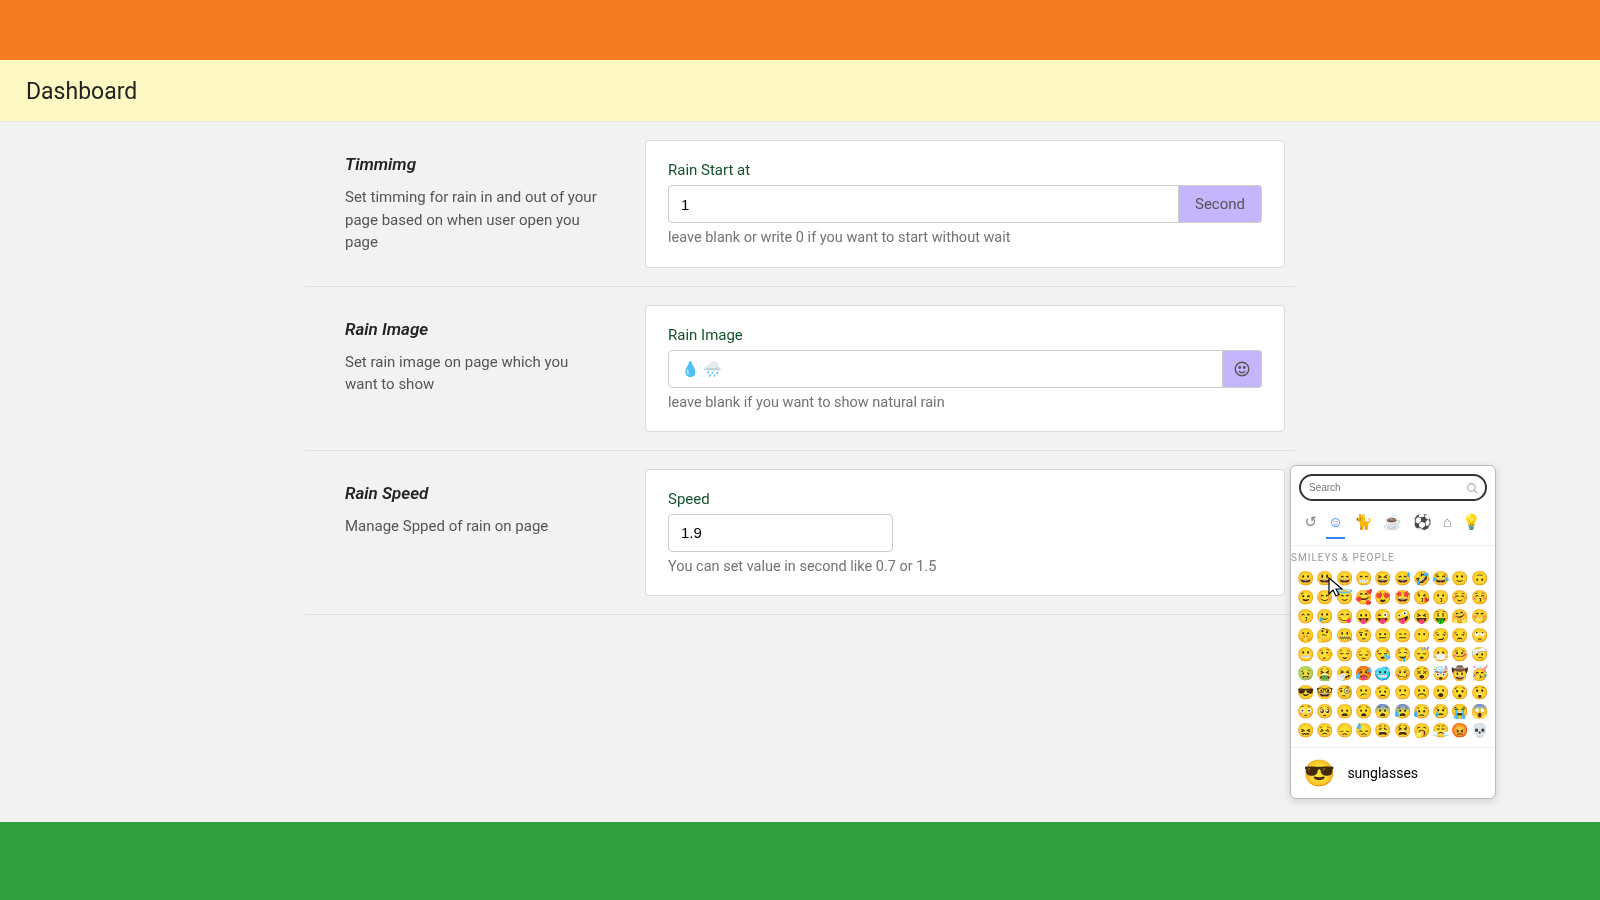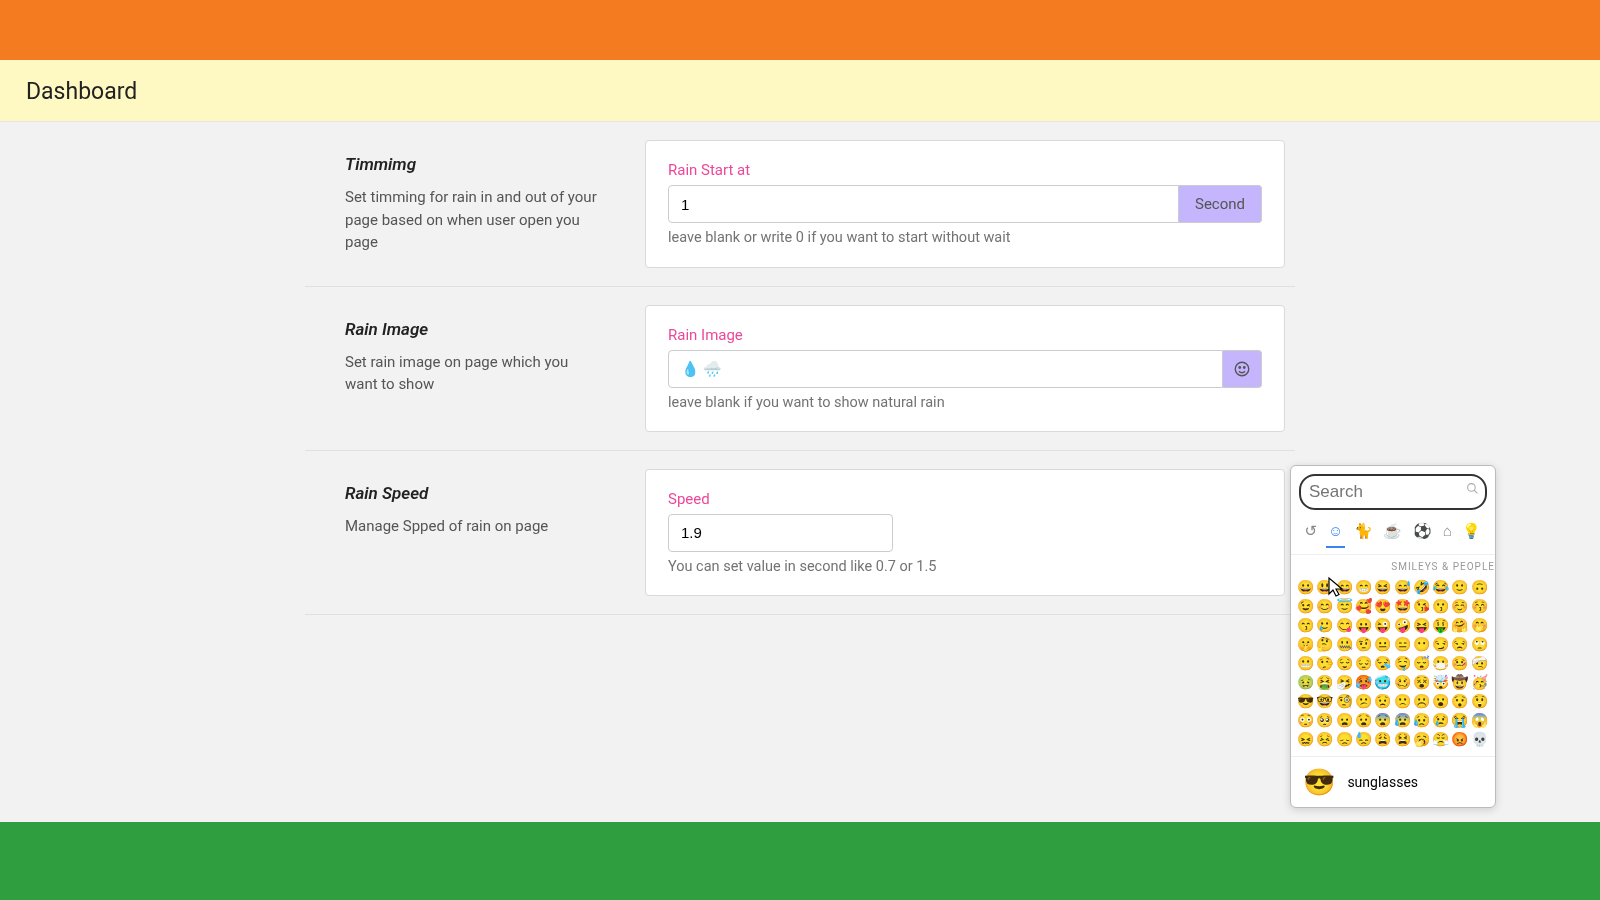--- a/index.html
+++ b/index.html
@@ -60,21 +60,21 @@
   background: #fff;
   border: 1px solid #d9d9d9;
   border-radius: 4px;
   padding: 20px 22px;
   max-width: 640px;
 }
 .field { margin-bottom: 18px; }
 .field:last-child { margin-bottom: 0; }
 .field-label {
   font-size: 15px;
-  color: #ec4899;
+  color: #14532d;
   margin-bottom: 6px;
   display: block;
 }
 .input-group {
   display: flex;
   width: 100%;
 }
 .text-input {
   flex: 1;
   padding: 8px 12px;
@@ -127,21 +127,21 @@
   box-shadow: 0 2px 8px rgba(0,0,0,0.15);
   z-index: 50;
 }
 .emoji-search-wrap {
   padding: 8px;
   position: relative;
 }
 .emoji-search {
   width: 100%;
   padding: 6px 26px 6px 8px;
-  font-size: 17px;
+  font-size: 10px;
   border: 2px solid #333;
   border-radius: 16px;
 }
 .emoji-search-icon {
   position: absolute;
   right: 16px;
   top: 16px;
   color: #999;
   font-size: 13px;
 }
@@ -159,21 +159,21 @@
   border-bottom: 2px solid transparent;
 }
 .emoji-cat.active {
   color: #3b82f6;
   border-bottom-color: #3b82f6;
 }
 .emoji-section-label {
   font-size: 10px;
   letter-spacing: 1px;
   color: #999;
-  text-align: right;
+  text-align: left;
   padding: 6px 0 2px;
 }
 .emoji-grid {
   display: grid;
   grid-template-columns: repeat(10, 1fr);
   gap: 1px;
   padding: 4px 6px 8px;
 }
 .emoji-cell {
   font-size: 14px;

